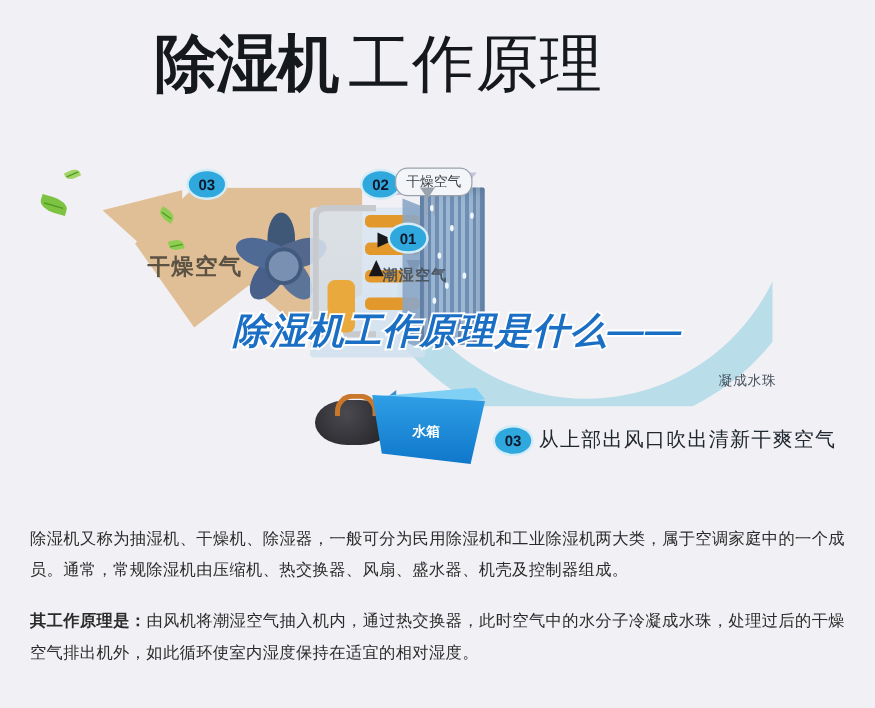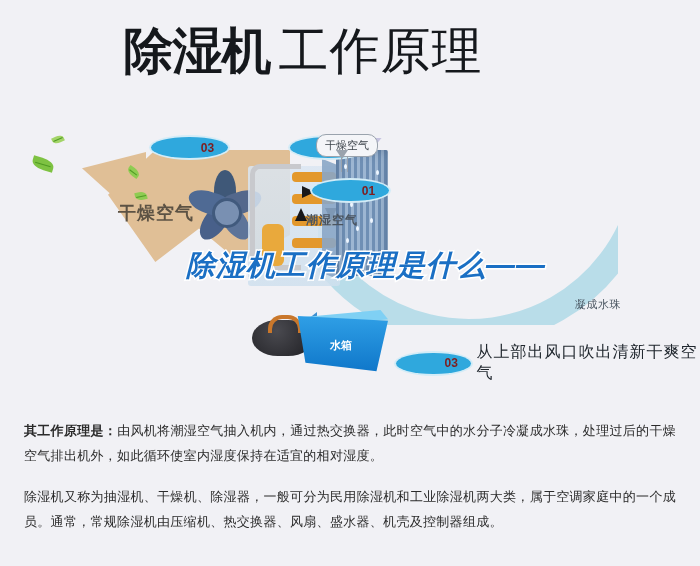--- a/index.html
+++ b/index.html
@@ -165,25 +165,24 @@
     background:#7fd0f4;
     clip-path:polygon(8% 40%,92% 0%,100% 52%,14% 100%);
   }
   .tank-label{
     position:absolute;left:330px;top:218px;
     font-size:11px;color:#ffffff;font-weight:bold;text-align:center;
   }
 
   
   .num{
-    position:absolute;width:41px;height:21px;border-radius:50%;
-    background:#2fa8dd;color:#7f1d1d;font-size:12px;font-weight:bold;
+    position:absolute;width:29px;height:21px;border-radius:50%;
+    background:#2fa8dd;color:#0f172a;font-size:12px;font-weight:bold;
     display:flex;align-items:center;justify-content:center;
     box-shadow:0 0 0 2px #d3ecf7;
-    padding-left:36px;
   }
   .num.n01{left:312px;top:60px;text-align:right;}
   .num.n02{left:290px;top:17px;}
   .num.n03{left:151px;top:17px;}
   .bubble{
     position:absolute;left:316px;top:14px;
     padding:3px 8px;border:1px solid #9aa3ad;border-radius:10px;
     background:#f4f5f8;font-size:11px;color:#3b4249;white-space:nowrap;
   }
   .bubble::after{
@@ -311,17 +310,17 @@
       <span class="num">03</span>
       <span class="txt">从上部出风口吹出清新干爽空气</span>
     </div>
   </div>
 
   <div class="overlay">
     <span>除湿机工作原理是什么——</span>
   </div>
 
   <div class="body-copy">
+    <p>除湿机又称为抽湿机、干燥机、除湿器，一般可分为民用除湿机和工业除湿机两大类，属于空调家庭中的一个成员。通常，常规除湿机由压缩机、热交换器、风扇、盛水器、机壳及控制器组成。</p>
     <p><b>其工作原理是：</b><span>由风机将潮湿空气抽入机内，通过热交换器，此时空气中的水分子冷凝成水珠，处理过后的干燥空气排出机外，如此循环使室内湿度保持在适宜的相对湿度。</span></p>
-    <p>除湿机又称为抽湿机、干燥机、除湿器，一般可分为民用除湿机和工业除湿机两大类，属于空调家庭中的一个成员。通常，常规除湿机由压缩机、热交换器、风扇、盛水器、机壳及控制器组成。</p>
   </div>
 
 </div>
 
 </body></html>

